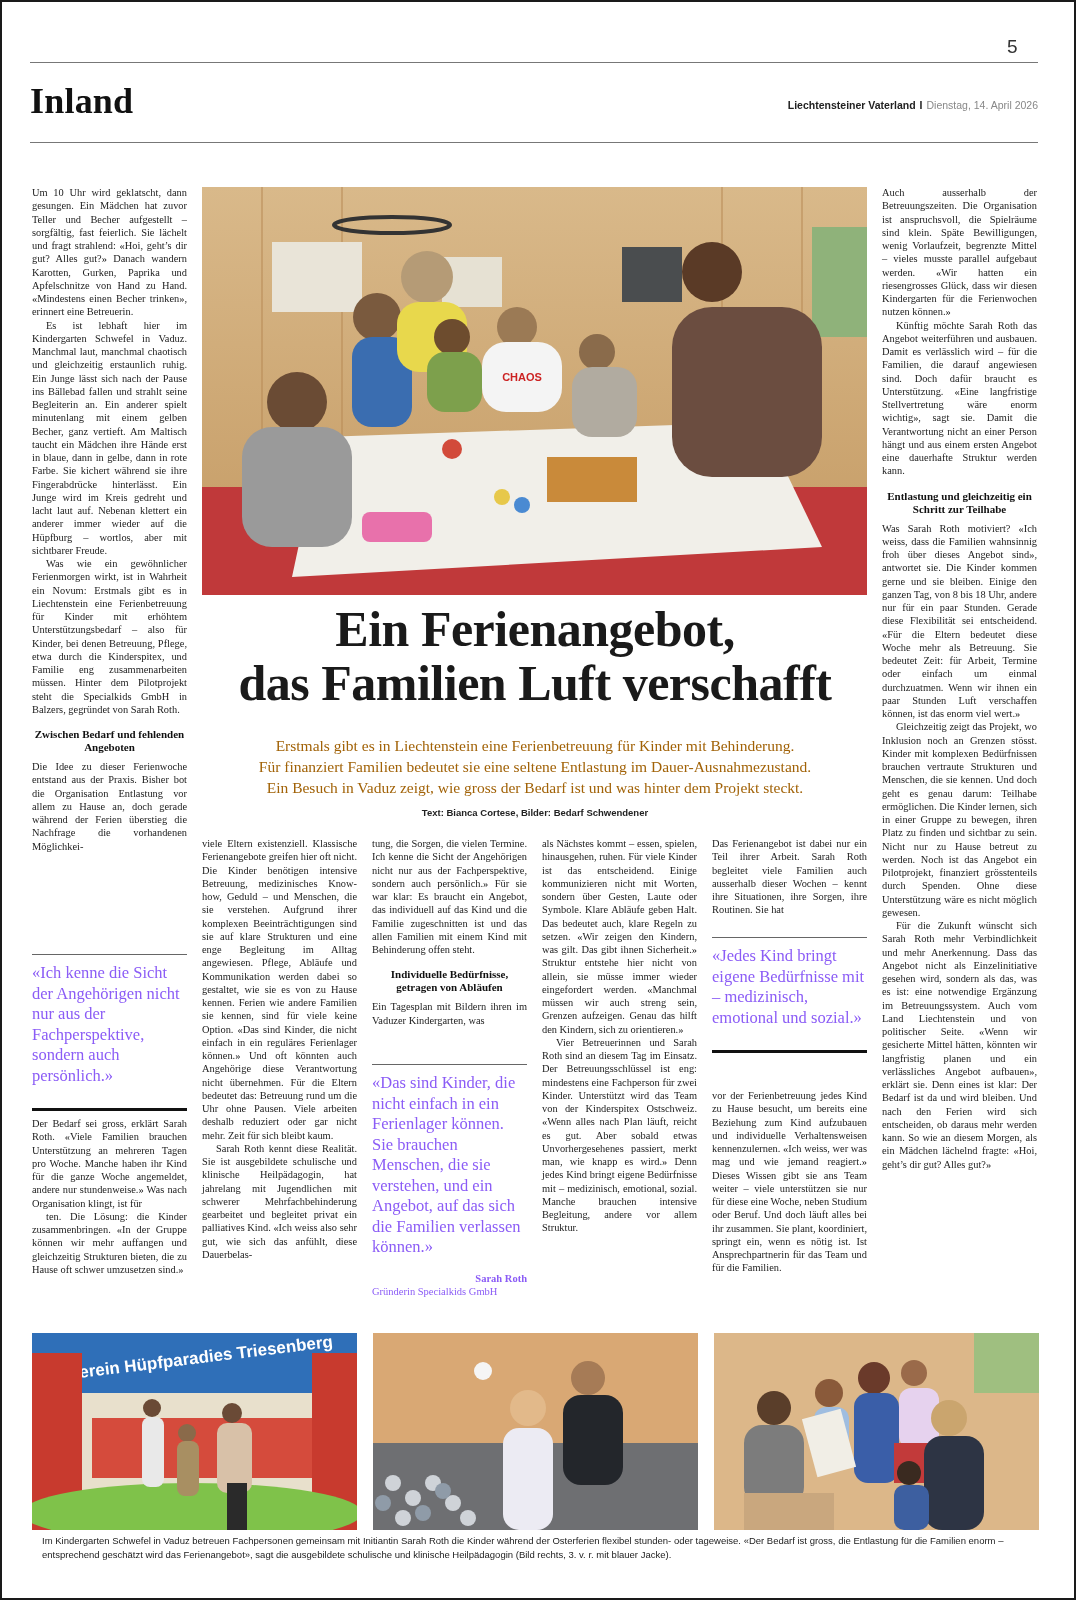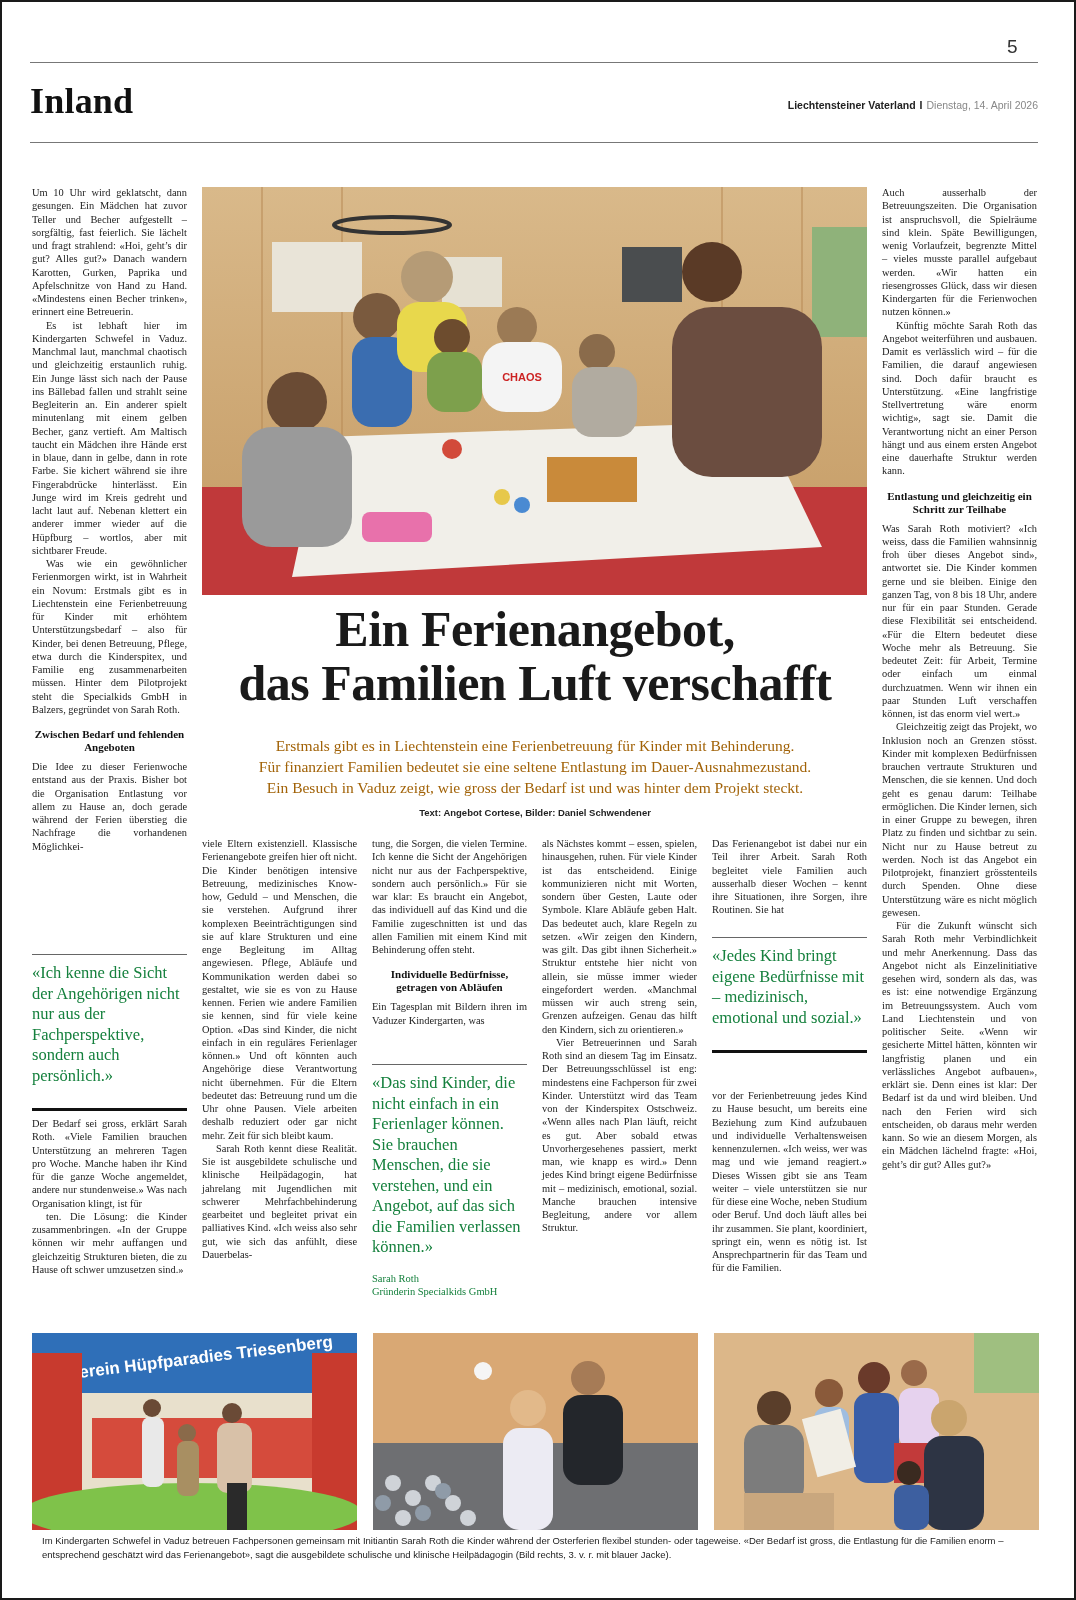--- a/index.html
+++ b/index.html
@@ -26,25 +26,25 @@
   .col p + p { text-indent: 14px; }
   .col h3 { font-size: 11px; font-weight: bold; line-height: 13px; margin: 12px 0 6px; color: #111; text-align: center; }
   .col h3 + p { text-indent: 0; }
   .col1 { left: 30px; width: 155px; }
   .col2 { left: 200px; width: 155px; }
   .col3 { left: 370px; width: 155px; }
   .col4 { left: 540px; width: 155px; }
   .col5 { left: 710px; width: 155px; }
   .col6 { left: 880px; width: 155px; }
 
-  .pullquote { position: absolute; font-size: 16.5px; line-height: 20.5px; color: #15803d; text-align: left; }
+  .pullquote { position: absolute; font-size: 16.5px; line-height: 20.5px; color: #8b5cf6; text-align: left; }
   .pq-top-rule { height: 1px; background: #666; margin-bottom: 8px; }
   .pq-bottom-rule { height: 3px; background: #111; margin-top: 22px; }
   .pq-author { font-size: 10.5px; line-height: 13px; margin-top: 14px; }
-  .pq-author b { display: block; font-weight: normal; }
+  .pq-author b { display: block; font-weight: bold; text-align: right; }
 
   .headline { left: 198px; top: 600px; width: 670px; text-align: center; font-size: 50px; line-height: 54px; font-weight: bold; color: #1a1a1a; letter-spacing: -0.5px; }
   .lead { left: 198px; top: 733px; width: 670px; text-align: center; font-size: 15.5px; line-height: 21px; color: #a16207; }
   .credit { left: 198px; top: 805px; width: 670px; text-align: center; font-family: "Liberation Sans", sans-serif; font-size: 9.5px; font-weight: bold; color: #222; }
 
   .photo { position: absolute; overflow: hidden; }
   .caption { left: 40px; top: 1532px; width: 1008px; font-family: "Liberation Sans", sans-serif; font-size: 9.5px; line-height: 13.5px; color: #222; }
 </style>
 </head>
 <body>
@@ -123,21 +123,21 @@
 
   <div class="abs headline">
     <div>Ein Ferienangebot,</div>
     <div>das Familien Luft verschafft</div>
   </div>
   <div class="abs lead">
     <div>Erstmals gibt es in Liechtenstein eine Ferienbetreuung für Kinder mit Behinderung.</div>
     <div>Für finanziert Familien bedeutet sie eine seltene Entlastung im Dauer-Ausnahmezustand.</div>
     <div>Ein Besuch in Vaduz zeigt, wie gross der Bedarf ist und was hinter dem Projekt steckt.</div>
   </div>
-  <div class="abs credit">Text: Angebot Cortese, Bilder: Daniel Schwendener</div>
+  <div class="abs credit">Text: Bianca Cortese, Bilder: Bedarf Schwendener</div>
 
   <div class="col col2" style="top:835px;">
     <p>viele Eltern existenziell. Klassische Ferienangebote greifen hier oft nicht. Die Kinder benötigen intensive Betreuung, medizinisches Know-how, Geduld – und Menschen, die sie verstehen. Aufgrund ihrer komplexen Beeinträchtigungen sind sie auf klare Strukturen und eine enge Begleitung im Alltag angewiesen. Pflege, Abläufe und Kommunikation werden dabei so gestaltet, wie sie es von zu Hause kennen. Ferien wie andere Familien sie kennen, sind für viele keine Option. «Das sind Kinder, die nicht einfach in ein reguläres Ferienlager können.» Und oft könnten auch Angehörige diese Verantwortung nicht übernehmen. Für die Eltern bedeutet das: Betreuung rund um die Uhr ohne Pausen. Viele arbeiten deshalb reduziert oder gar nicht mehr. Zeit für sich bleibt kaum.</p>
     <p>Sarah Roth kennt diese Realität. Sie ist ausgebildete schulische und klinische Heilpädagogin, hat jahrelang mit Jugendlichen mit schwerer Mehrfachbehinderung gearbeitet und begleitet privat ein palliatives Kind. «Ich weiss also sehr gut, wie sich das anfühlt, diese Dauerbelas-</p>
   </div>
 
   <div class="col col3" style="top:835px;">
     <p>tung, die Sorgen, die vielen Termine. Ich kenne die Sicht der Angehörigen nicht nur aus der Fachperspektive, sondern auch persönlich.» Für sie war klar: Es braucht ein Angebot, das individuell auf das Kind und die Familie zugeschnitten ist und das allen Familien mit einem Kind mit Behinderung offen steht.</p>
     <h3>Individuelle Bedürfnisse, getragen von Abläufen</h3>
     <p>Ein Tagesplan mit Bildern ihren im Vaduzer Kindergarten, was</p>

